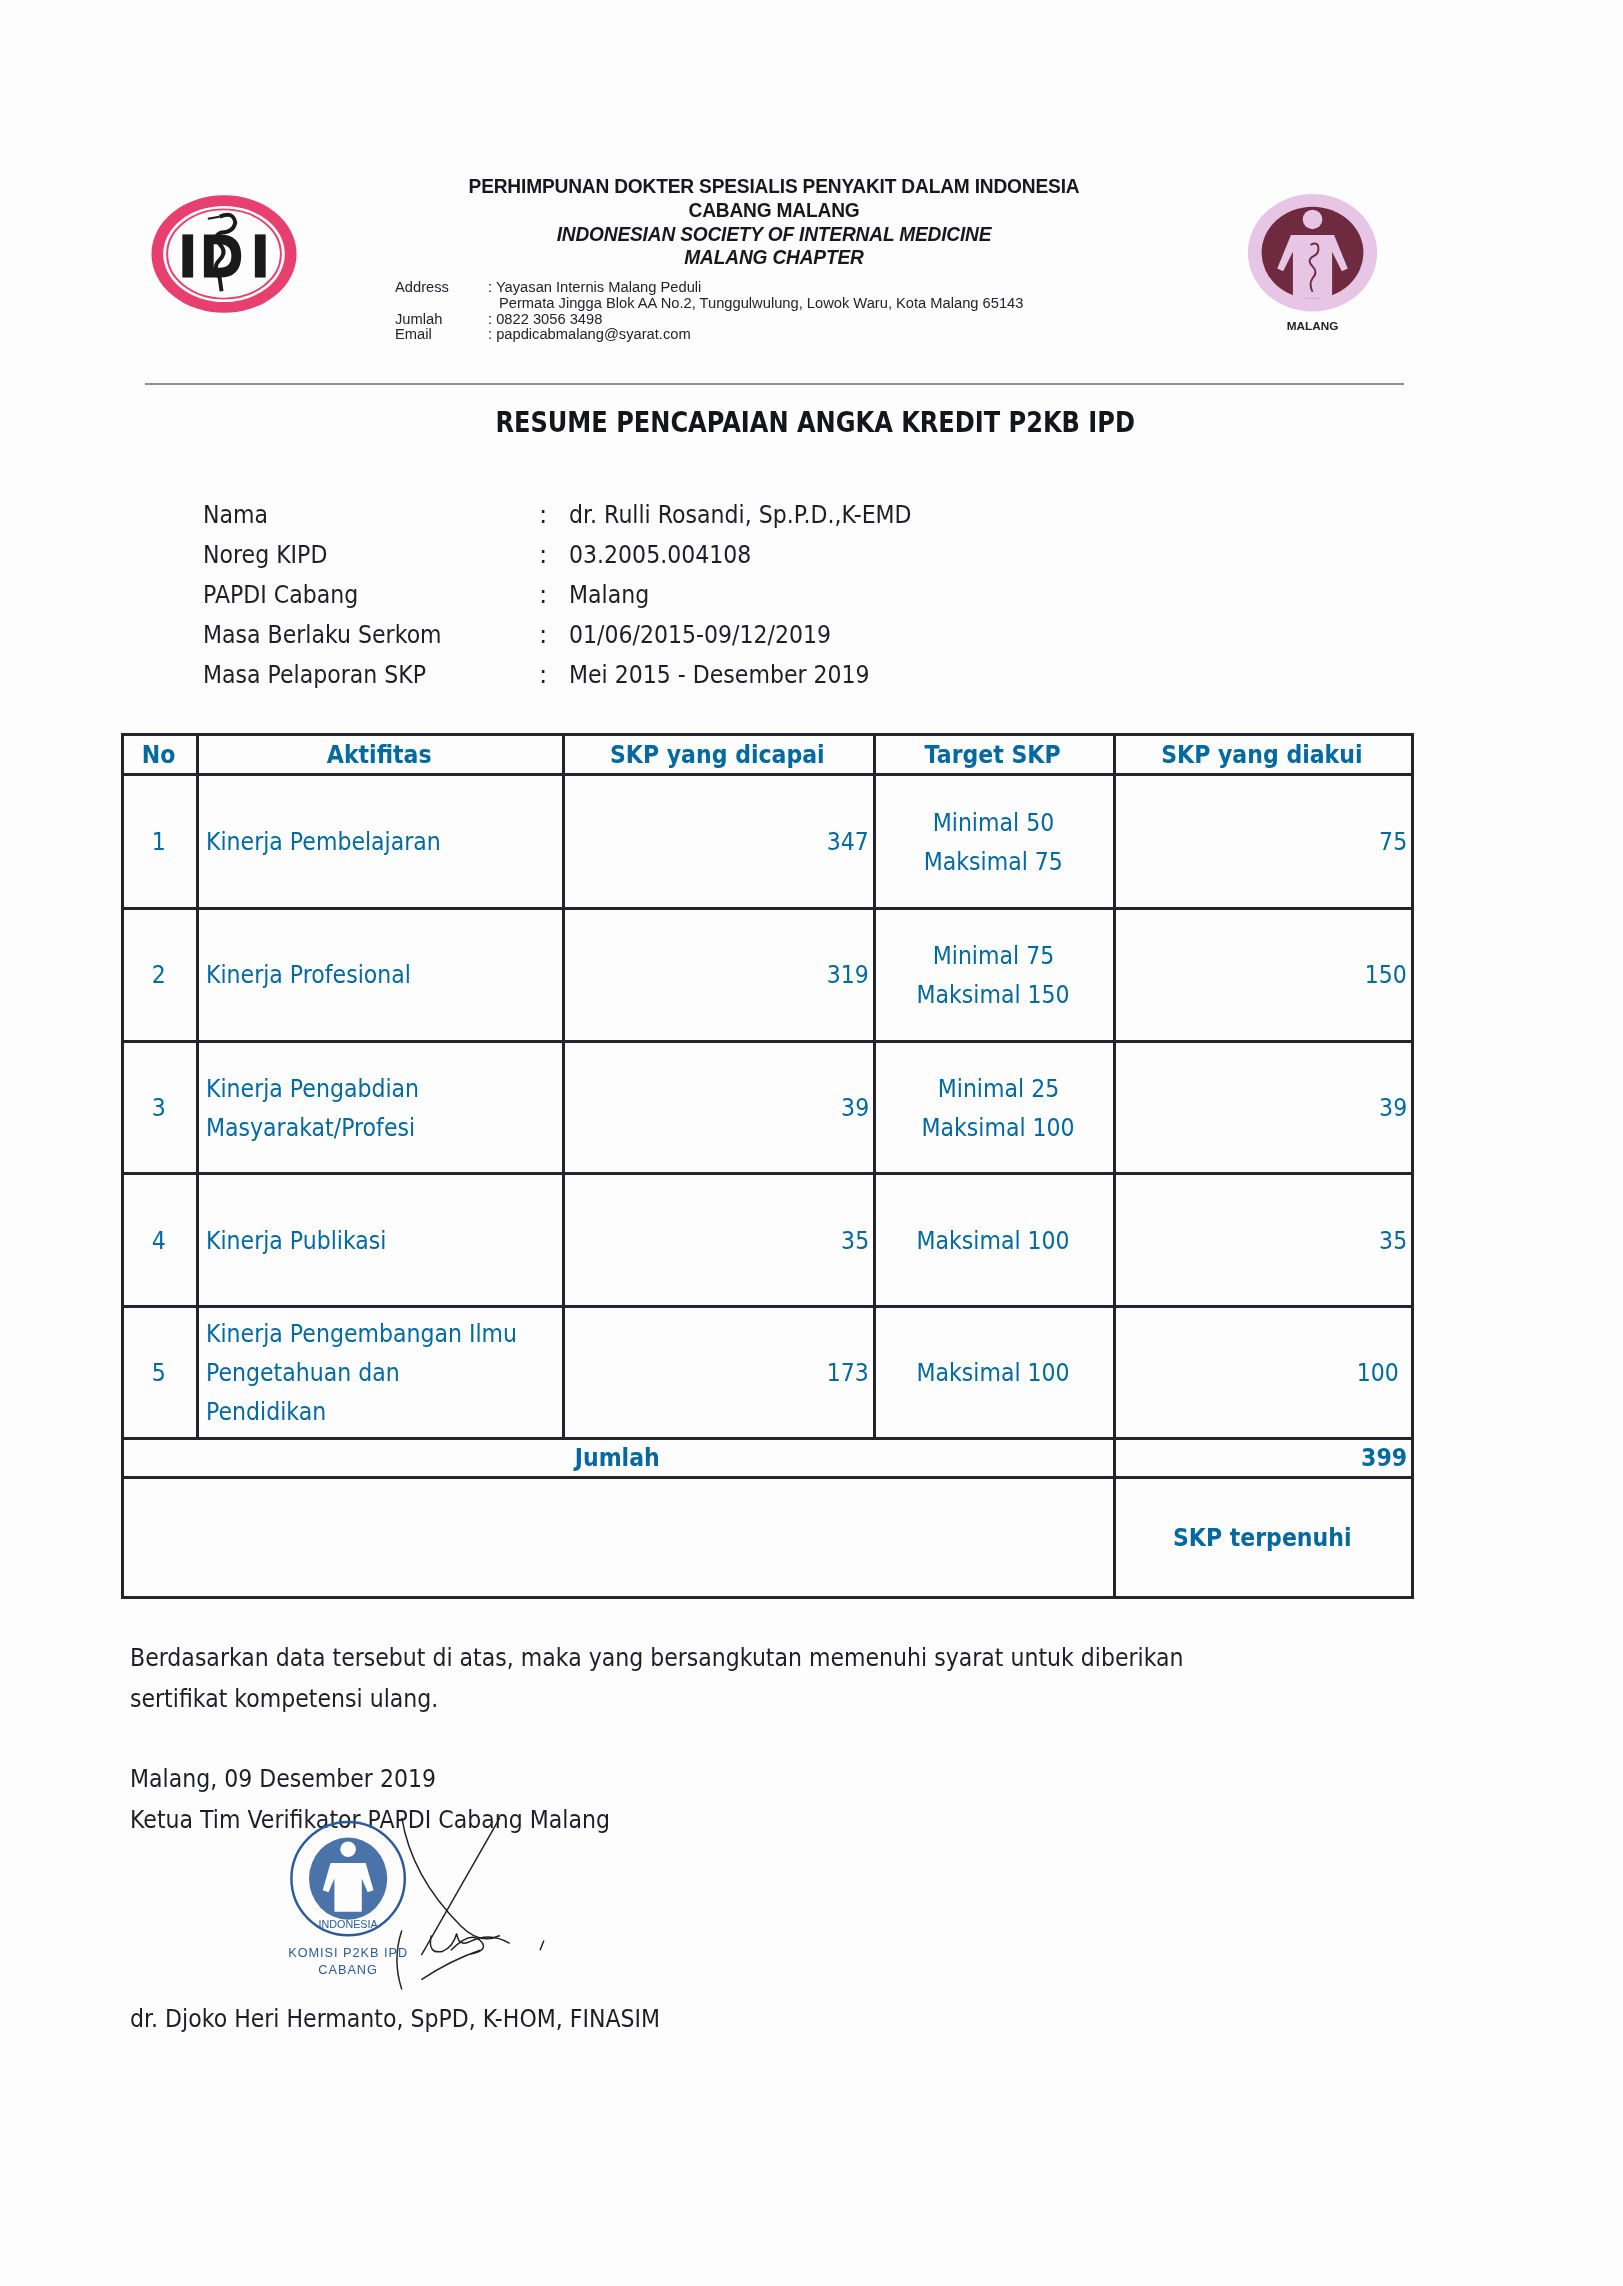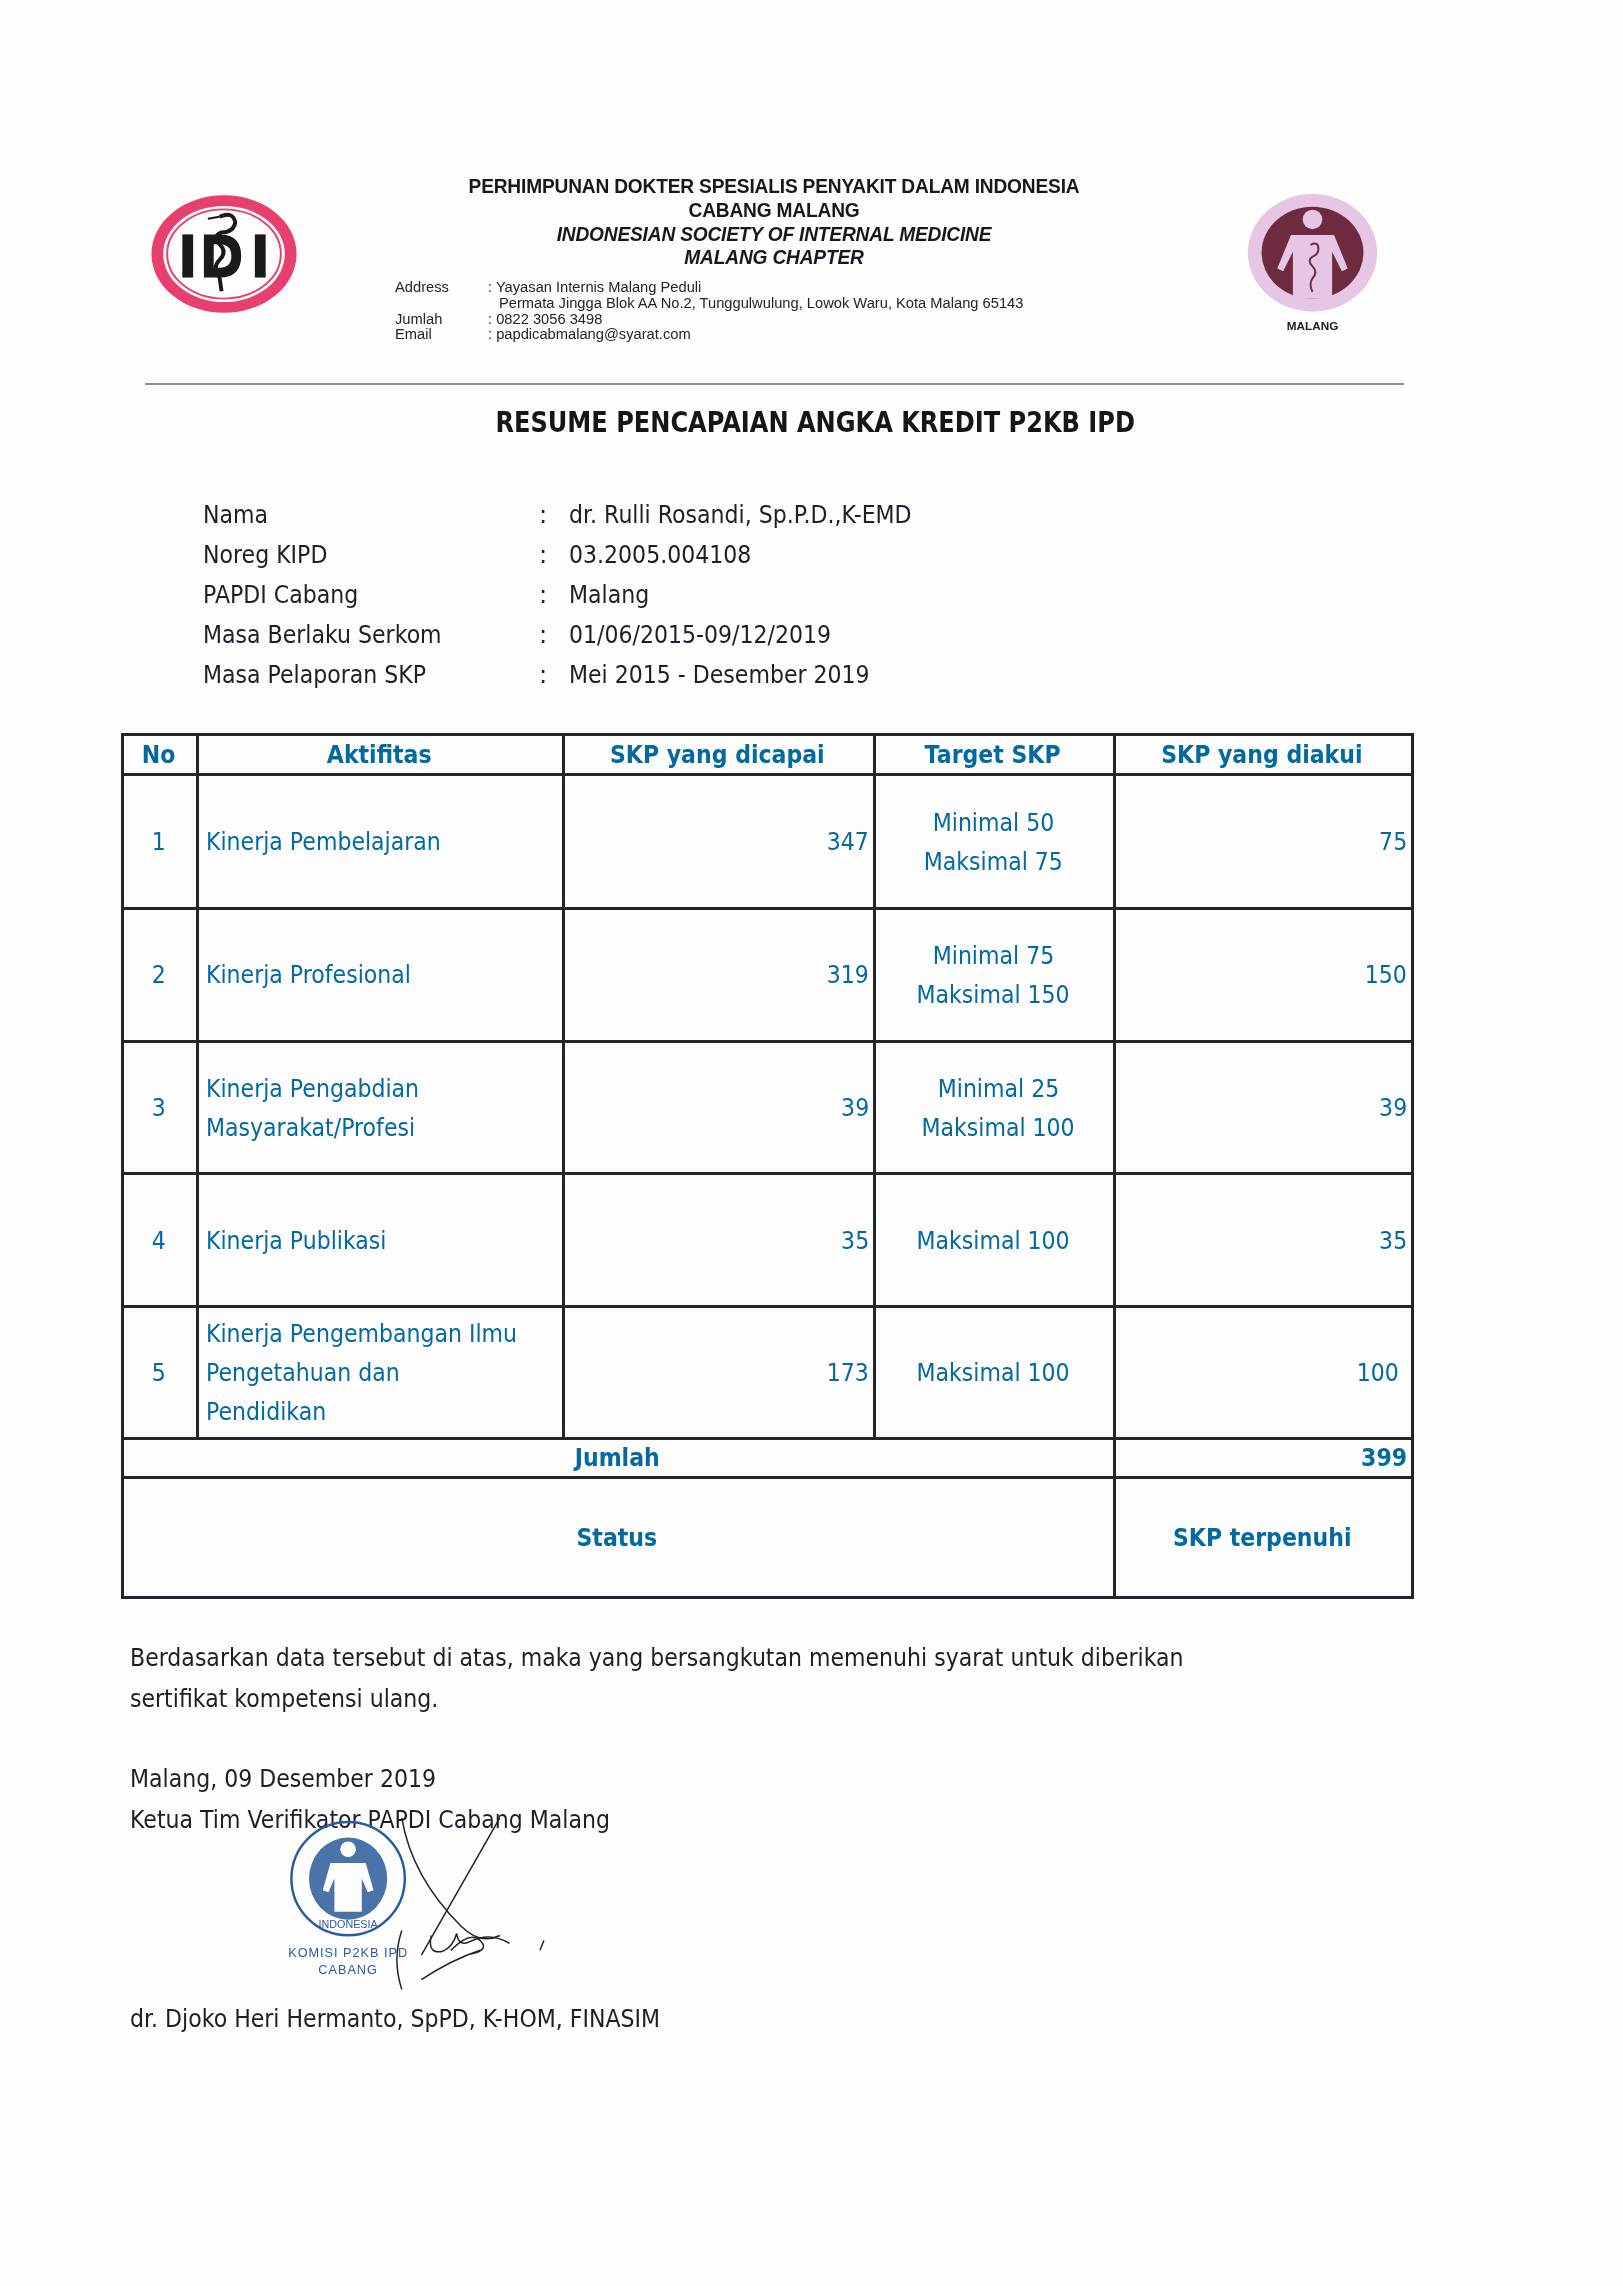--- a/index.html
+++ b/index.html
@@ -242,23 +242,20 @@
       </div>
   </div>
 
   <div class="cell c-center bold" style="left:0; top:706px; width:992px; height:37px;">
       <span>Jumlah</span>
     </div>
   <div class="cell c-right bold" style="left:992px; top:706px; width:298px; height:37px;">
       <span>399</span>
     </div>
 
-  <div class="cell c-center bold" style="left:0; top:746px; width:992px; height:117px;">
-      <span>Status</span>
-    </div>
   <div class="cell c-center bold" style="left:992px; top:746px; width:298px; height:117px;">
       <span>SKP terpenuhi</span>
     </div>
 </div>
 
 <div class="para" style="top:1643px;">Berdasarkan data tersebut di atas, maka yang bersangkutan memenuhi syarat untuk diberikan</div>
 <div class="para" style="top:1684px;">sertifikat kompetensi ulang.</div>
 <div class="para" style="top:1764px;">Malang, 09 Desember  2019</div>
 <div class="para" style="top:1805px;">Ketua Tim Verifikator PAPDI Cabang Malang</div>
 

